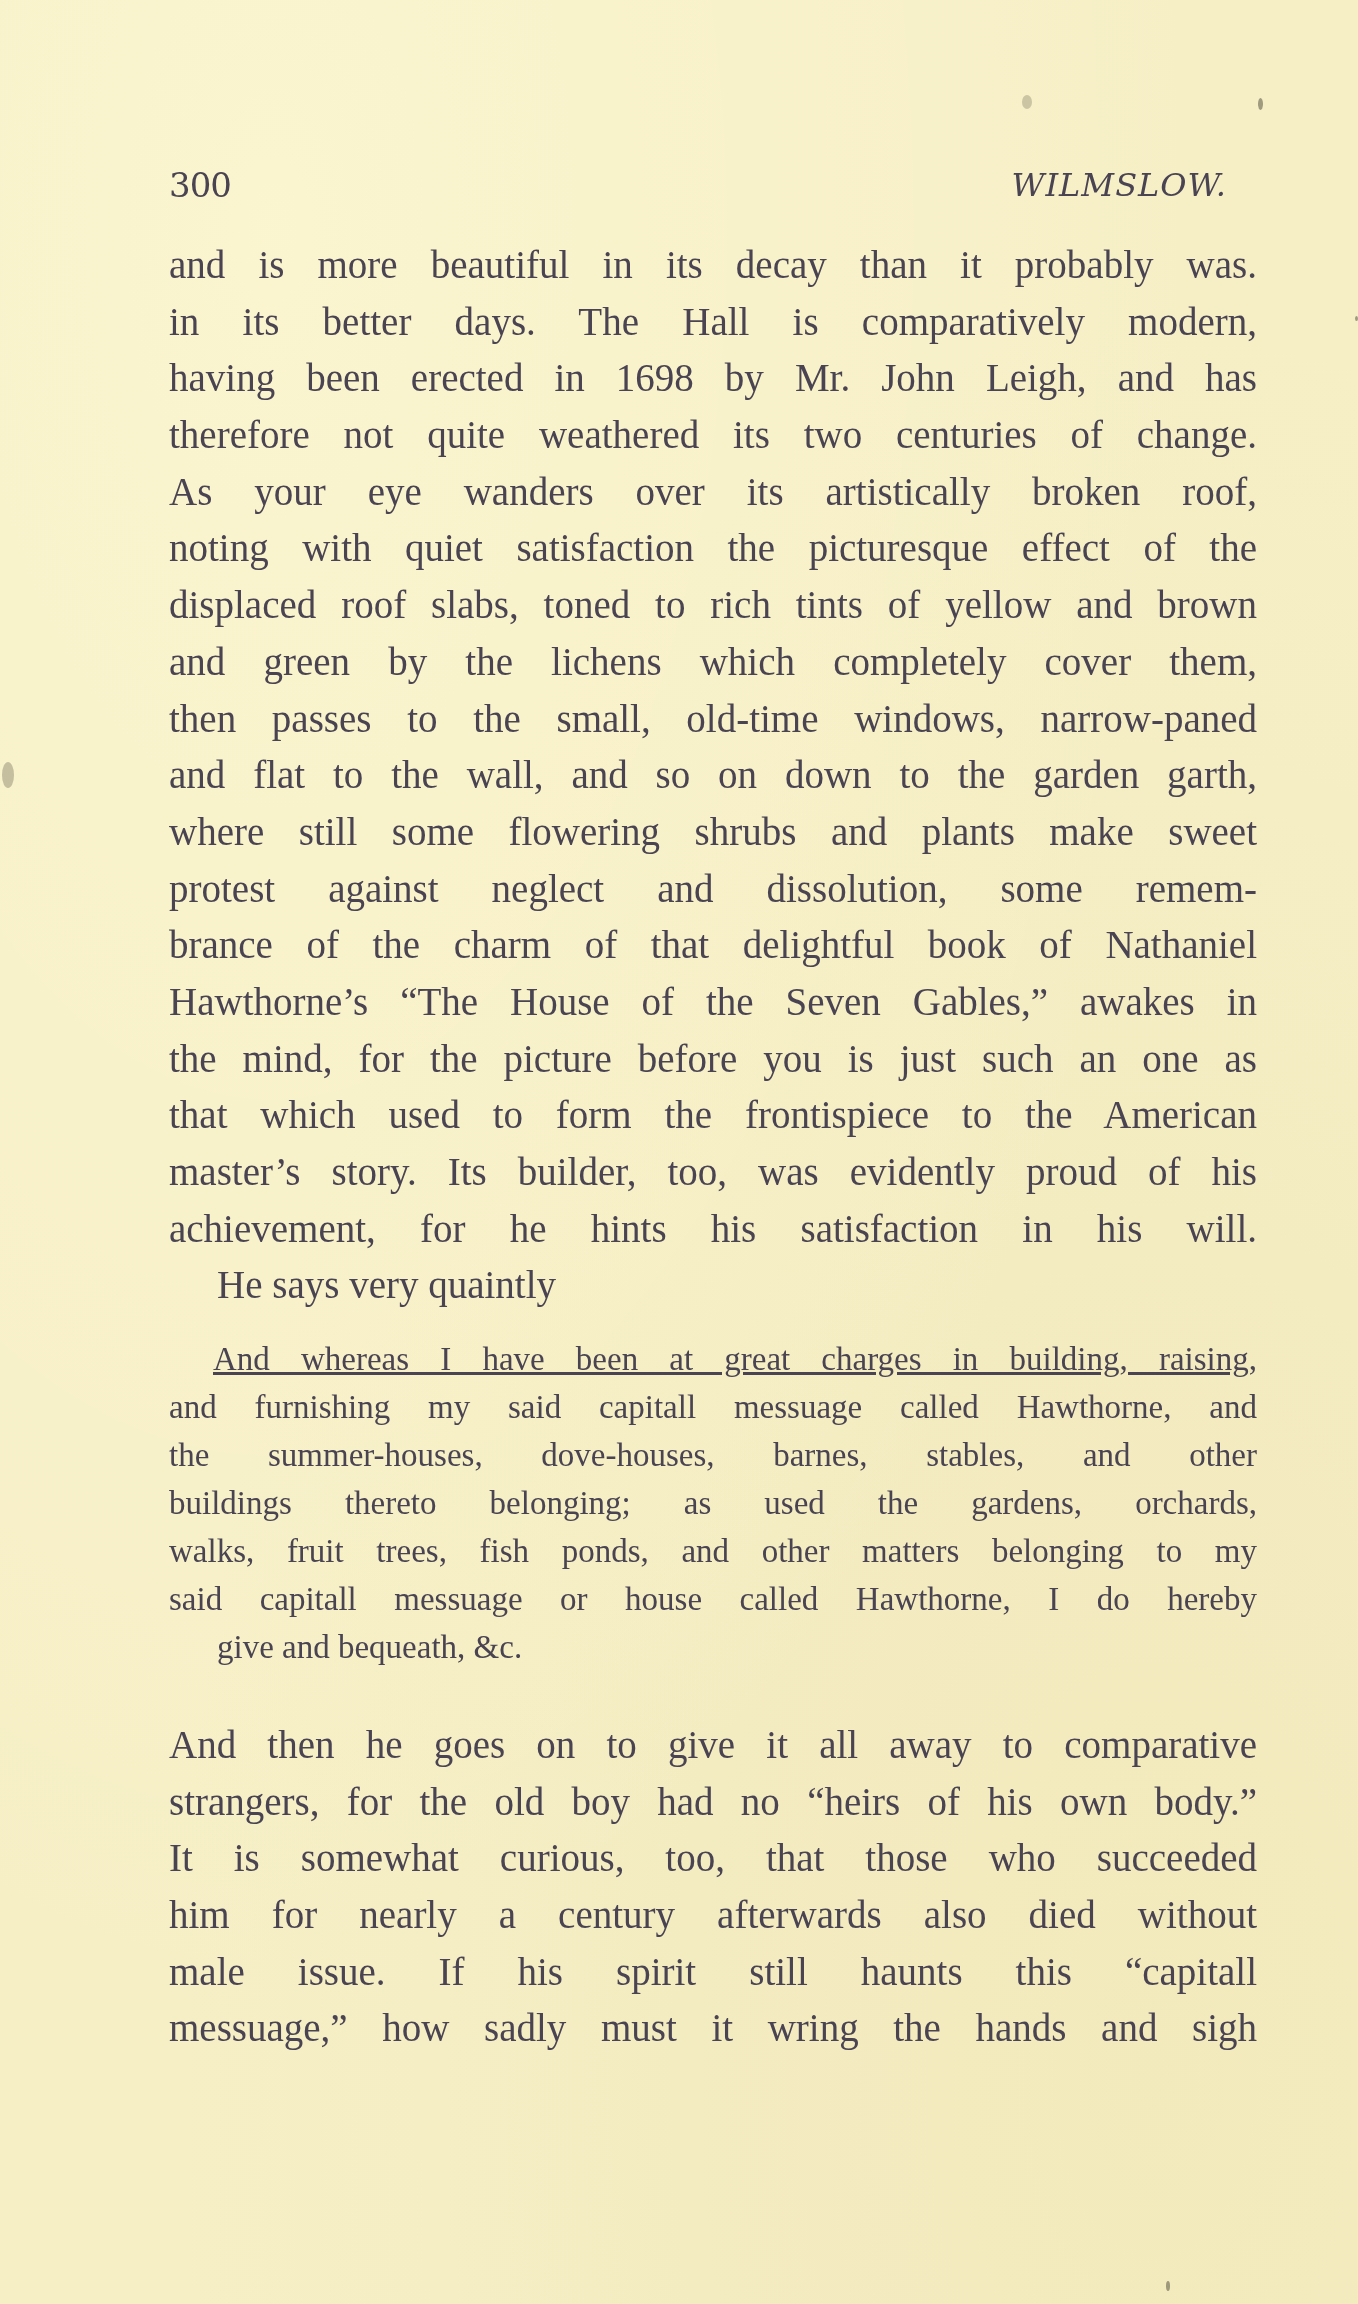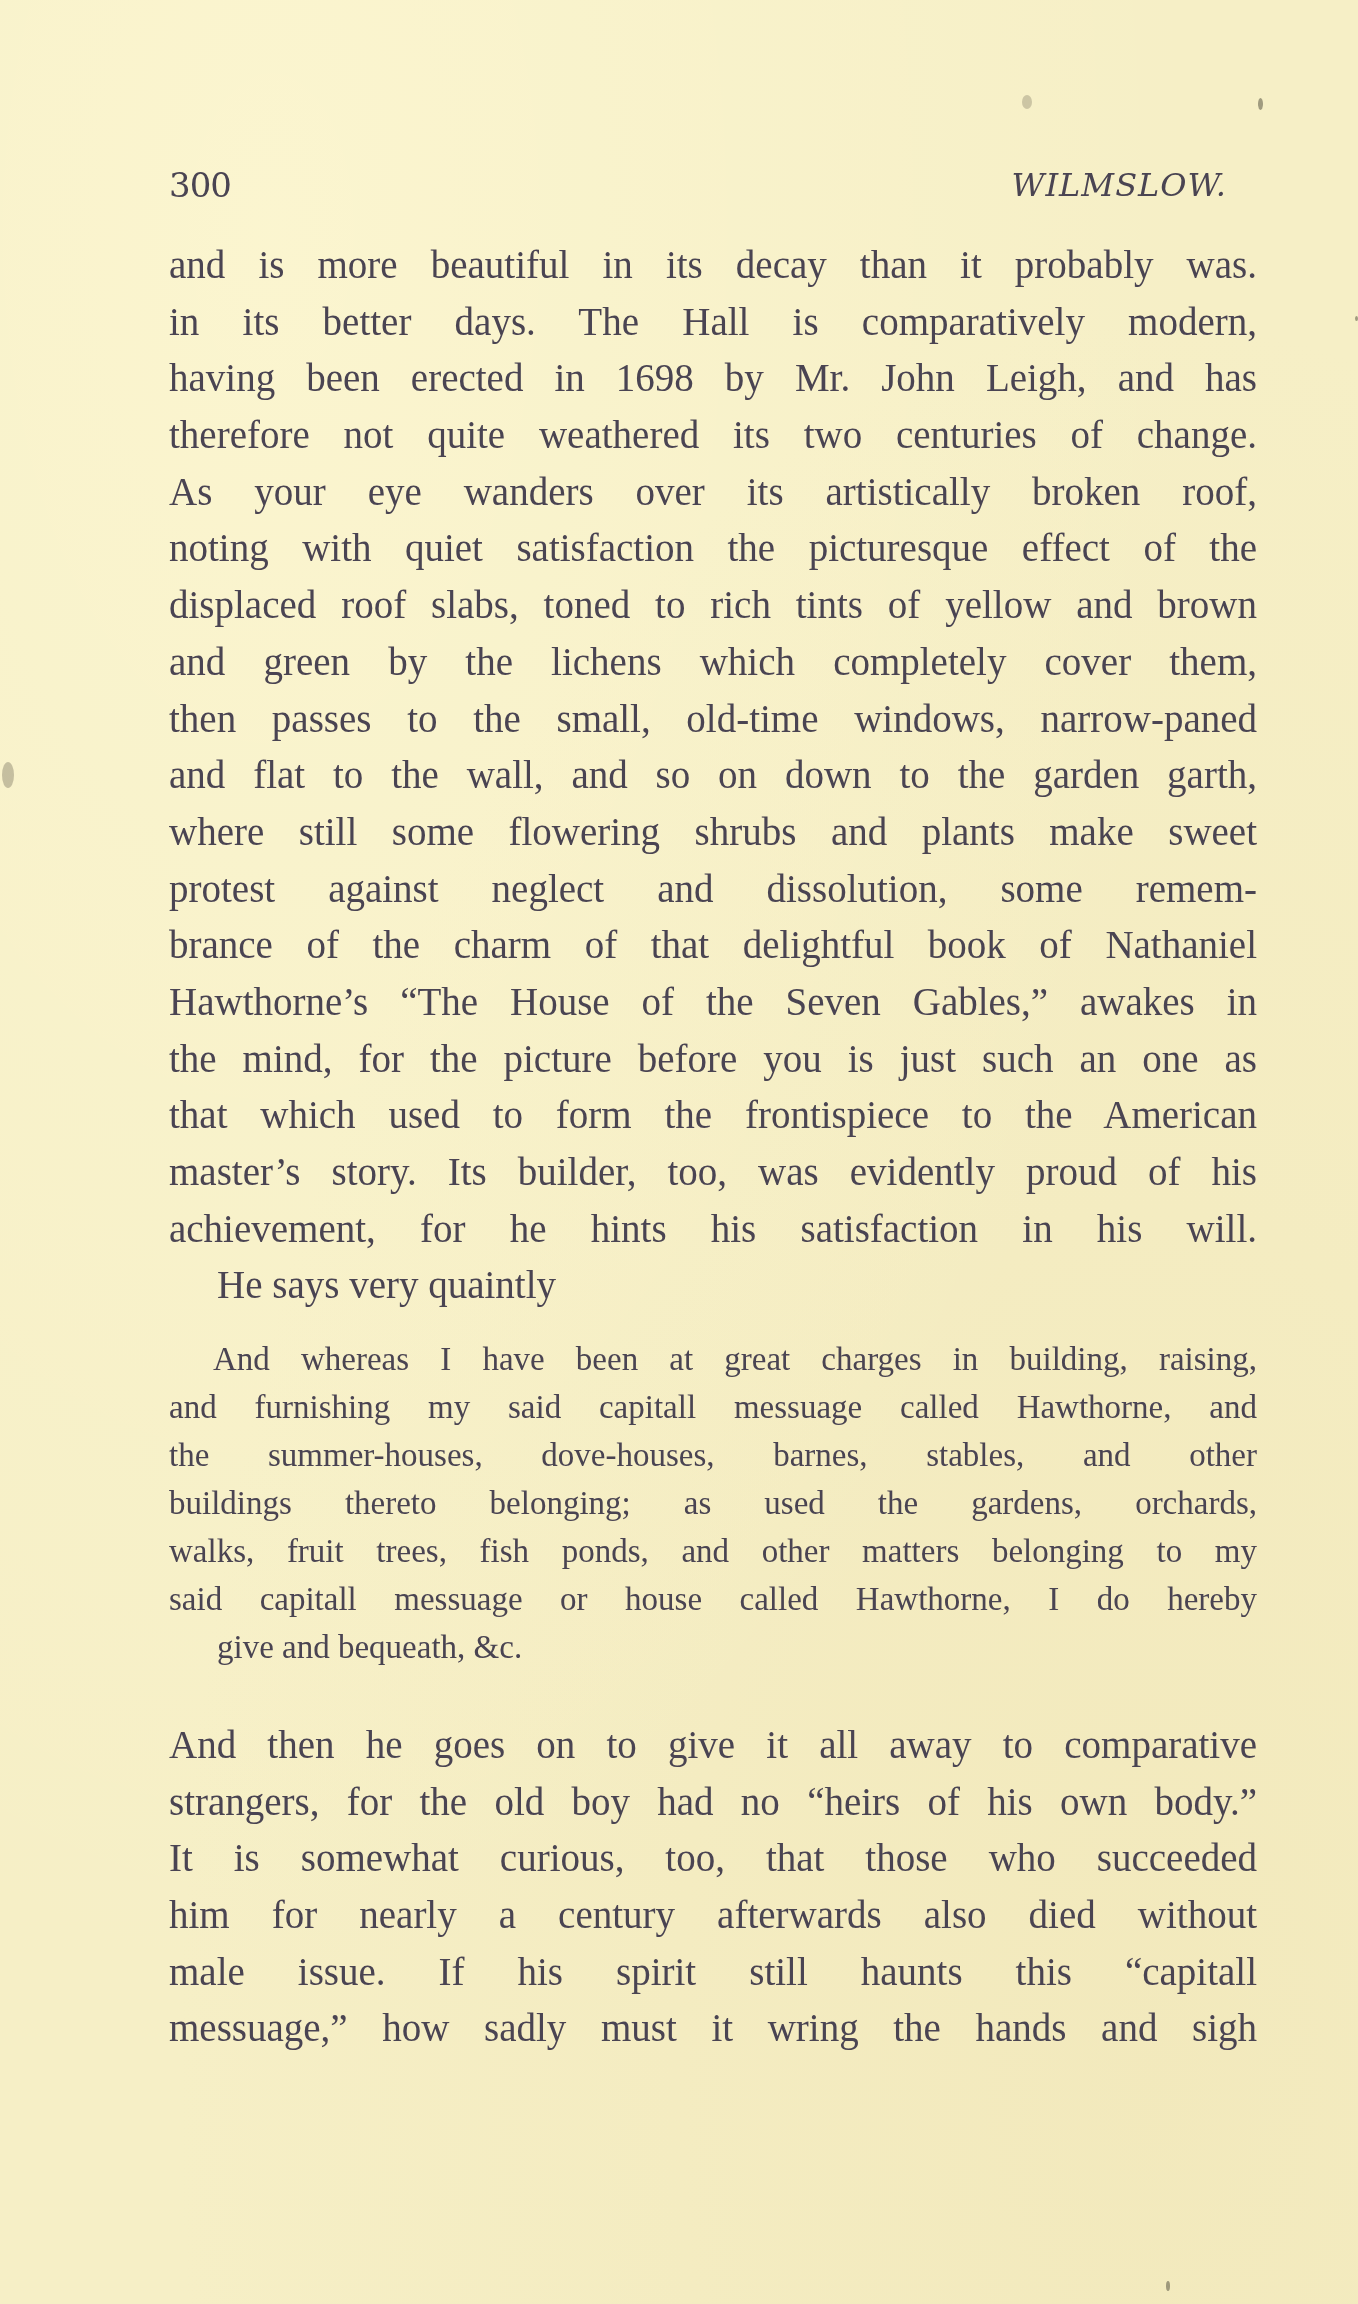--- a/index.html
+++ b/index.html
@@ -20,21 +20,21 @@
   .para { position: absolute; left: 169px; width: 1088px; }
   .line {
     display: block; white-space: nowrap; text-align: justify; text-align-last: justify;
     font-family: "Liberation Serif", "DejaVu Serif", serif;
   }
   .line.last { text-align-last: left; margin-left: 48px; }
   .body-para .line { font-size: 39px; height: 56.7px; line-height: 56.7px; }
   .quote-para .line { font-size: 33px; height: 48px; line-height: 48px; }
   .p1 { top: 237px; }
   .quote-para { top: 1335px; }
-  .quote-para .line.indent { padding-left: 44px; }
+  .quote-para .line.indent { padding-left: 44px; text-decoration: underline; }
   .p2 { top: 1717px; }
   .speck { position: absolute; border-radius: 50%; background: rgba(90,85,70,0.55); }
 </style>
 </head>
 <body>
 
 <div class="page">
 
   <div class="running-head">
     <span class="page-number">300</span>

